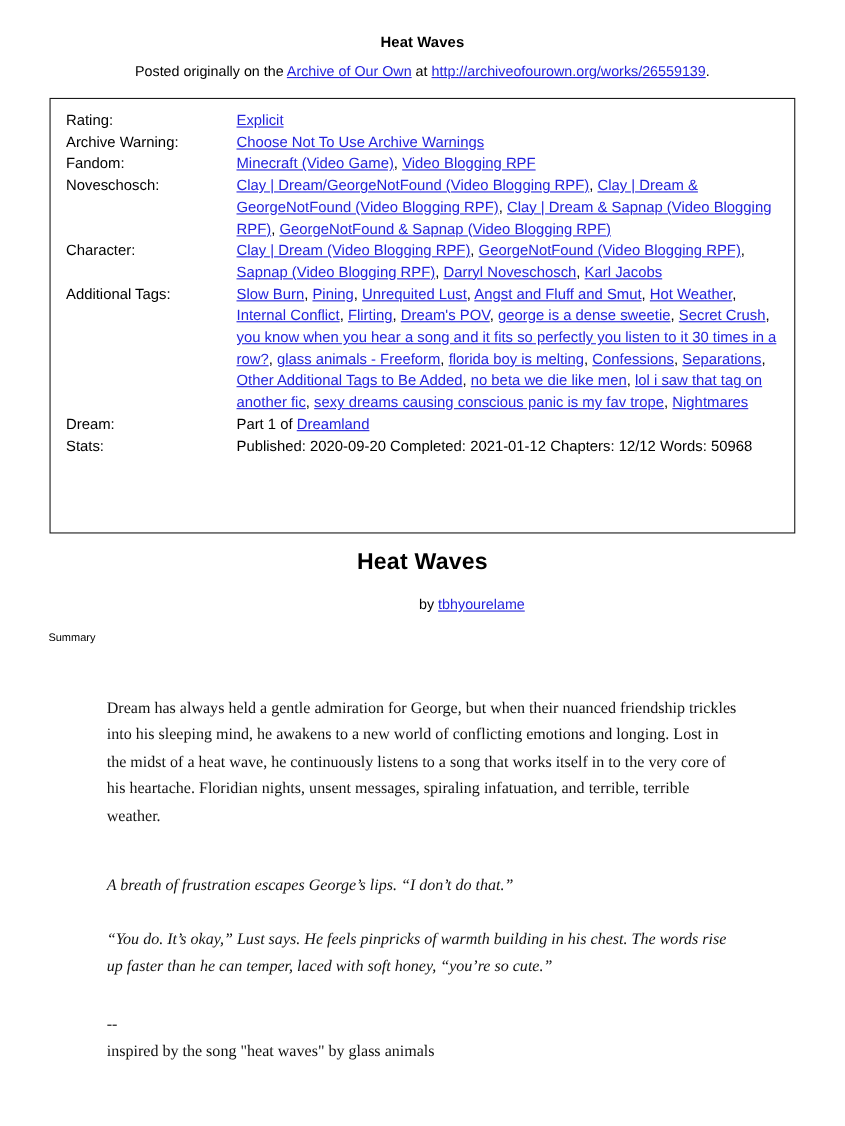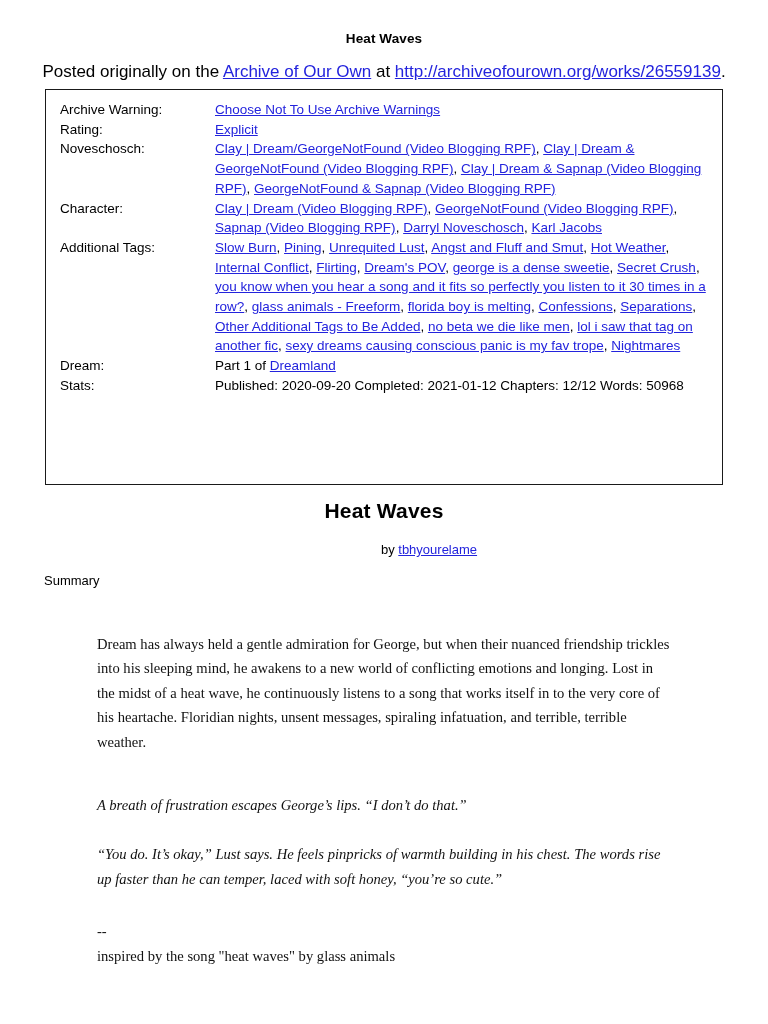--- a/index.html
+++ b/index.html
@@ -29,23 +29,23 @@
   }
   .doc-header-title {
     font-family: "Liberation Sans", sans-serif;
     font-size: 13.5px;
     font-weight: bold;
     line-height: 16px;
     letter-spacing: 0.1px;
   }
   .doc-header-sub {
     font-family: "Liberation Sans", sans-serif;
-    font-size: 17px;
+    font-size: 13px;
     line-height: 16px;
-    margin-top: 17px;
+    margin-top: 10px;
   }
 
   a, .lnk {
     color: #2323dd;
     text-decoration: underline;
   }
   .lnk { cursor: pointer; }
 
   
   .meta-box {
@@ -101,21 +101,21 @@
     text-align: center;
     font-size: 13px;
     line-height: 18px;
     padding-left: 45px;
   }
 
   .summary-label {
     position: absolute;
     left: 44px;
     top: 572px;
-    font-size: 13px;
+    font-size: 10px;
     line-height: 18px;
   }
 
   
   .prose {
     position: absolute;
     left: 97px;
     top: 632px;
     width: 573px;
     font-family: "Liberation Serif", serif;
@@ -136,29 +136,35 @@
 
   <div class="doc-header">
     <div class="doc-header-title">Heat Waves</div>
     <div class="doc-header-sub"><span>Posted originally on the </span><span class="lnk">Archive of Our Own</span><span> at </span><span class="lnk">http://archiveofourown.org/works/26559139</span><span>.</span></div>
   </div>
 
   <div class="meta-box">
     <table class="meta-table">
       <tbody>
         <tr>
+          <td class="meta-label">Rating:</td>
+          <td class="meta-value">
+            <span class="taglist"><span class="lnk">Explicit</span></span>
+          </td>
+        </tr>
+        <tr>
           <td class="meta-label">Archive Warning:</td>
           <td class="meta-value">
             <span class="taglist"><span class="lnk">Choose Not To Use Archive Warnings</span></span>
           </td>
         </tr>
         <tr>
-          <td class="meta-label">Rating:</td>
-          <td class="meta-value">
-            <span class="taglist"><span class="lnk">Explicit</span></span>
+          <td class="meta-label">Fandom:</td>
+          <td class="meta-value">
+            <span class="taglist"><span class="lnk">Minecraft (Video Game)</span><span class="tag-sep">, </span><span class="lnk">Video Blogging RPF</span></span>
           </td>
         </tr>
         <tr>
           <td class="meta-label">Noveschosch:</td>
           <td class="meta-value">
             <span class="taglist"><span class="lnk">Clay | Dream/GeorgeNotFound (Video Blogging RPF)</span><span class="tag-sep">, </span><span class="lnk">Clay | Dream &amp; GeorgeNotFound (Video Blogging RPF)</span><span class="tag-sep">, </span><span class="lnk">Clay | Dream &amp; Sapnap (Video Blogging RPF)</span><span class="tag-sep">, </span><span class="lnk">GeorgeNotFound &amp; Sapnap (Video Blogging RPF)</span></span>
           </td>
         </tr>
         <tr>
           <td class="meta-label">Character:</td>

